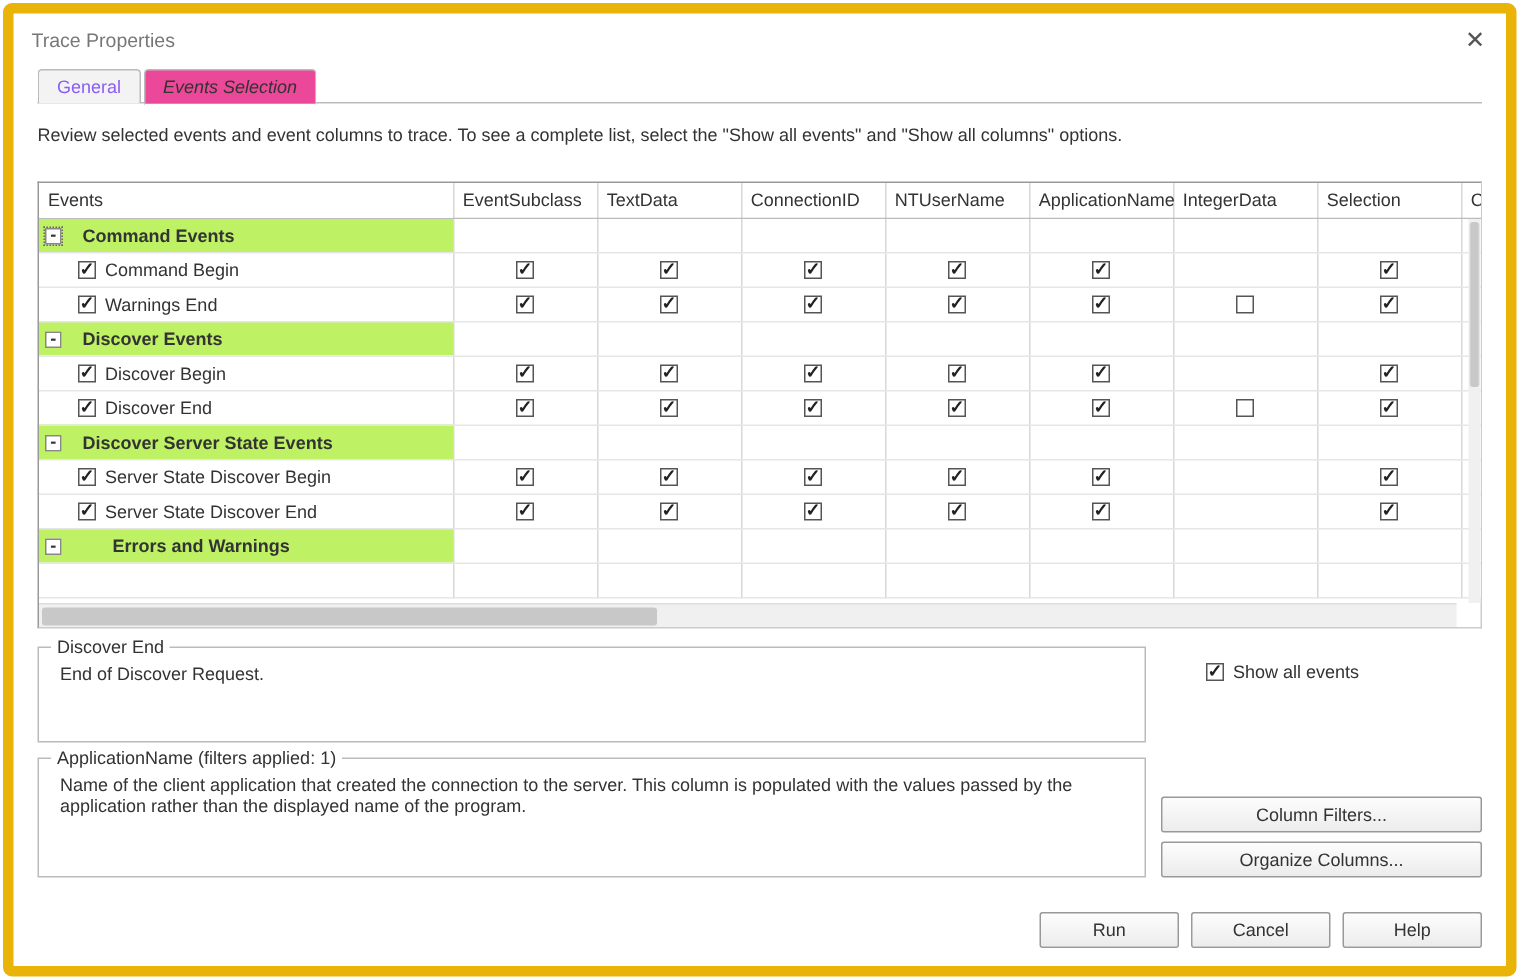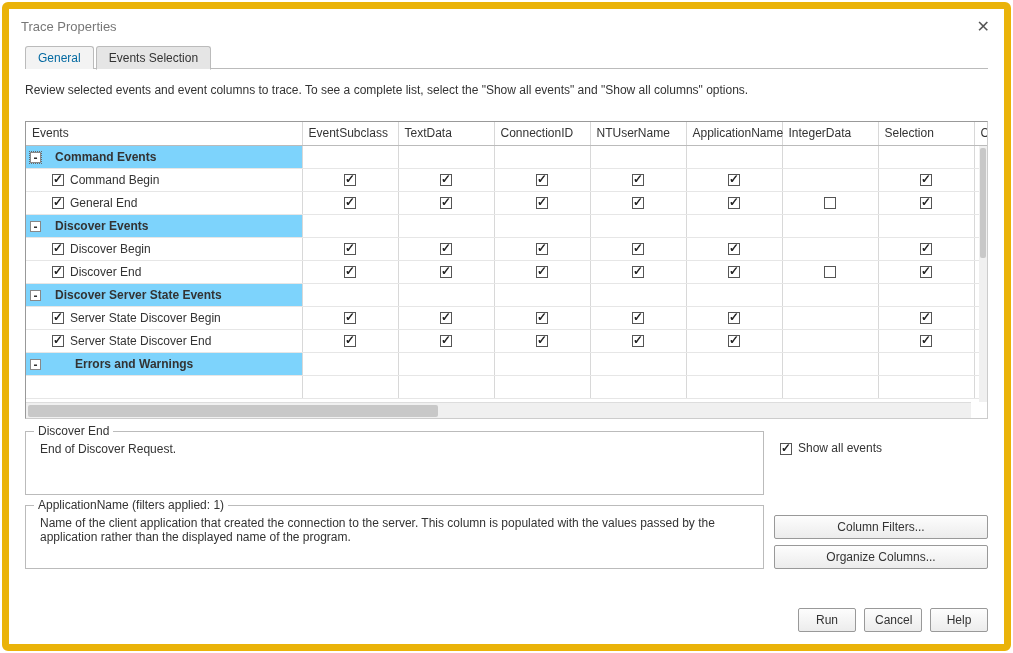--- a/index.html
+++ b/index.html
@@ -57,34 +57,35 @@
     left: 16px; right: 16px; bottom: 0;
     border-bottom: 1px solid #bbb;
     z-index: 0;
   }
   .tab {
     border: 1px solid #bbb;
     border-bottom: none;
     padding: 4px 12px 4px;
     font-size: 12px;
     background: #f3f3f3;
-    color: #0369a1;
+    color: #8b5cf6;
     margin-right: 2px;
     position: relative;
     z-index: 1;
     cursor: pointer;
     border-top-left-radius: 3px;
     border-top-right-radius: 3px;
   }
   .tab.active {
-    background: #e5e5e5;
+    background: #ec4899;
     color: #333;
     border-bottom: 1px solid #fff;
     margin-bottom: -1px;
     z-index: 2;
+    font-style: italic;
   }
   .content {
     padding: 14px 16px 10px;
     flex: 1;
     display: flex;
     flex-direction: column;
   }
   .instruction {
     font-size: 12px;
     color: #333;
@@ -133,21 +134,21 @@
   table.grid td.evcell {
     text-align: left;
     padding-left: 4px;
     white-space: nowrap;
   }
   .group-row td {
     background: #f4f8fc;
     font-weight: bold;
   }
   .group-row td.evcell {
-    background: #7dd3fc;
+    background: #bef264;
   }
   .expander {
     display: inline-block;
     width: 11px; height: 11px;
     border: 1px solid #888;
     line-height: 9px;
     font-size: 10px;
     text-align: center;
     margin-right: 8px;
     background: #fff;
@@ -242,43 +243,44 @@
     gap: 10px;
   }
   .show-opts {
     display: flex;
     flex-direction: column;
     gap: 10px;
     padding-left: 6px;
   }
   .show-opts label {
     display: flex;
-    align-items: flex-end;
+    align-items: center;
     gap: 6px;
     cursor: pointer;
+    margin-left: 24px;
   }
   .btn {
     height: 24px;
     border: 1px solid #999;
     background: linear-gradient(#fdfdfd,#ececec);
     font-size: 12px;
     color: #333;
     cursor: pointer;
     border-radius: 2px;
     padding: 0 10px;
   }
   .btn-stack { display: flex; flex-direction: column; gap: 6px; }
   .btn-stack .btn { width: 100%; }
   .bottom-buttons {
     display: flex;
     justify-content: flex-end;
     gap: 8px;
     padding: 10px 16px 12px;
   }
-  .bottom-buttons .btn { width: 58px; }
+  .bottom-buttons .btn { width: 93px; }
 
   .col-events   { width: 276px; }
   .col-std      { width: 96px; }
   .col-last     { width: 26px; }
 </style>
 </head>
 <body>
 
 <div class="dialog">
 
@@ -339,21 +341,21 @@
                 <td><span class="cb checked"></span></td>
                 <td><span class="cb checked"></span></td>
                 <td><span class="cb checked"></span></td>
                 <td><span class="cb checked"></span></td>
                 <td><span class="cb checked"></span></td>
                 <td></td>
                 <td><span class="cb checked"></span></td>
                 <td></td>
               </tr>
               <tr>
-                <td class="evcell"><span class="evt-indent"></span><span class="cb evt-cb checked"></span><span>General End</span></td>
+                <td class="evcell"><span class="evt-indent"></span><span class="cb evt-cb checked"></span><span>Warnings End</span></td>
                 <td><span class="cb checked"></span></td>
                 <td><span class="cb checked"></span></td>
                 <td><span class="cb checked"></span></td>
                 <td><span class="cb checked"></span></td>
                 <td><span class="cb checked"></span></td>
                 <td><span class="cb"></span></td>
                 <td><span class="cb checked"></span></td>
                 <td></td>
               </tr>
               <tr class="group-row">
@@ -454,21 +456,21 @@
           <div class="thumb"></div>
         </div>
     </div>
 
     <div class="fieldsets-row">
       <div class="fieldsets-col-left">
         <div class="fieldset" style="height:64px">
           <span class="legend">Discover End</span>
           <div>End of Discover Request.</div>
         </div>
-        <div class="fieldset" style="height:64px">
+        <div class="fieldset" style="height:80px">
           <span class="legend">ApplicationName (filters applied: 1)</span>
           <div>Name of the client application that created the connection to the server. This column is populated with the values passed by the application rather than the displayed name of the program.</div>
         </div>
       </div>
       <div class="right-col">
         <div class="show-opts">
           <label>
             <span class="cb checked" id="cb-sae"></span>
             <span>Show all events</span>
           </label>

